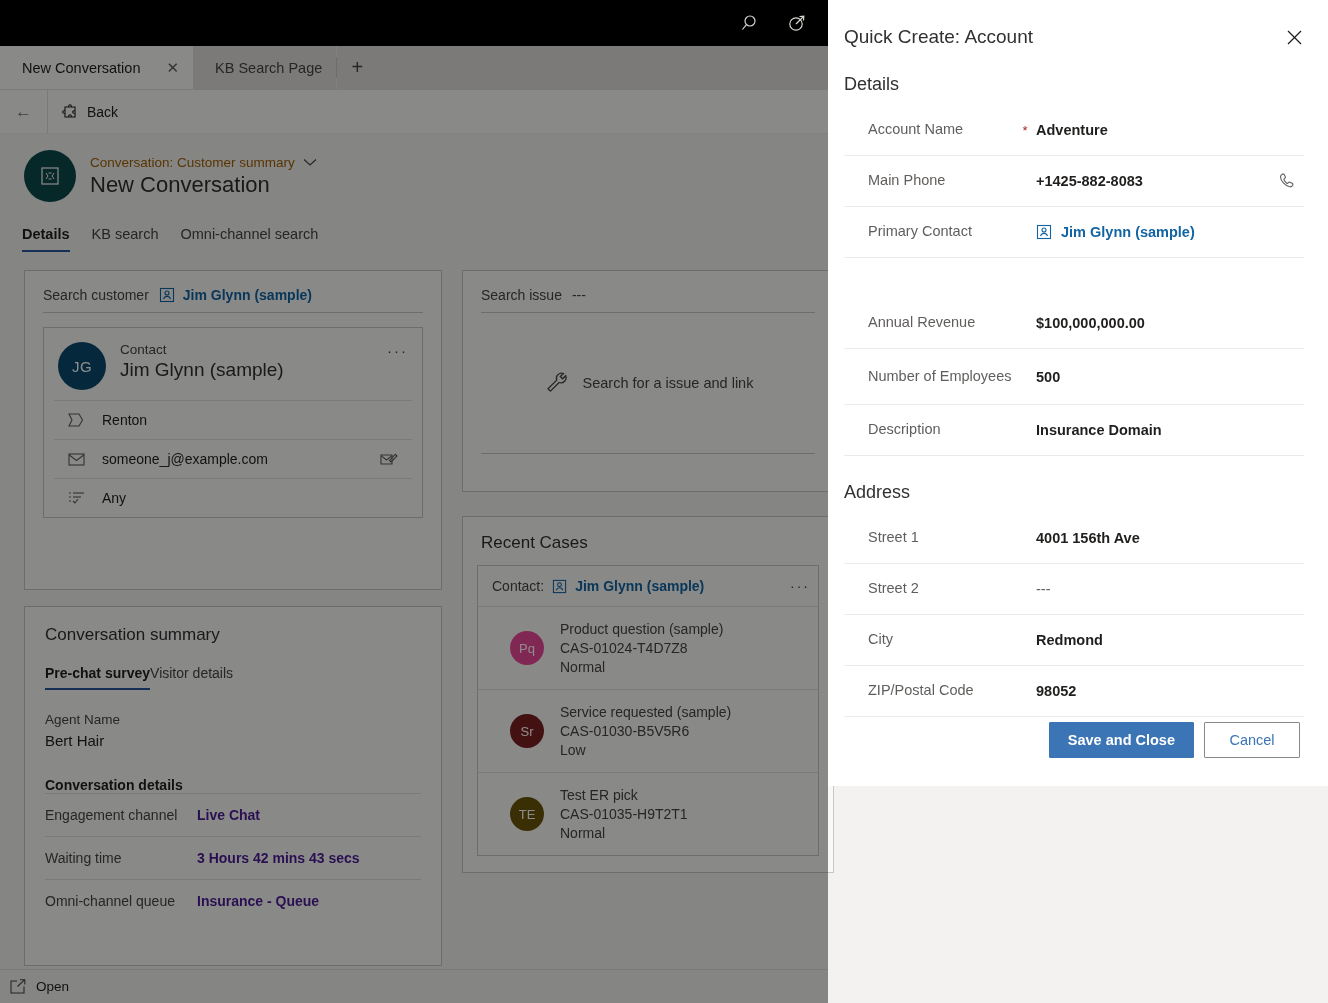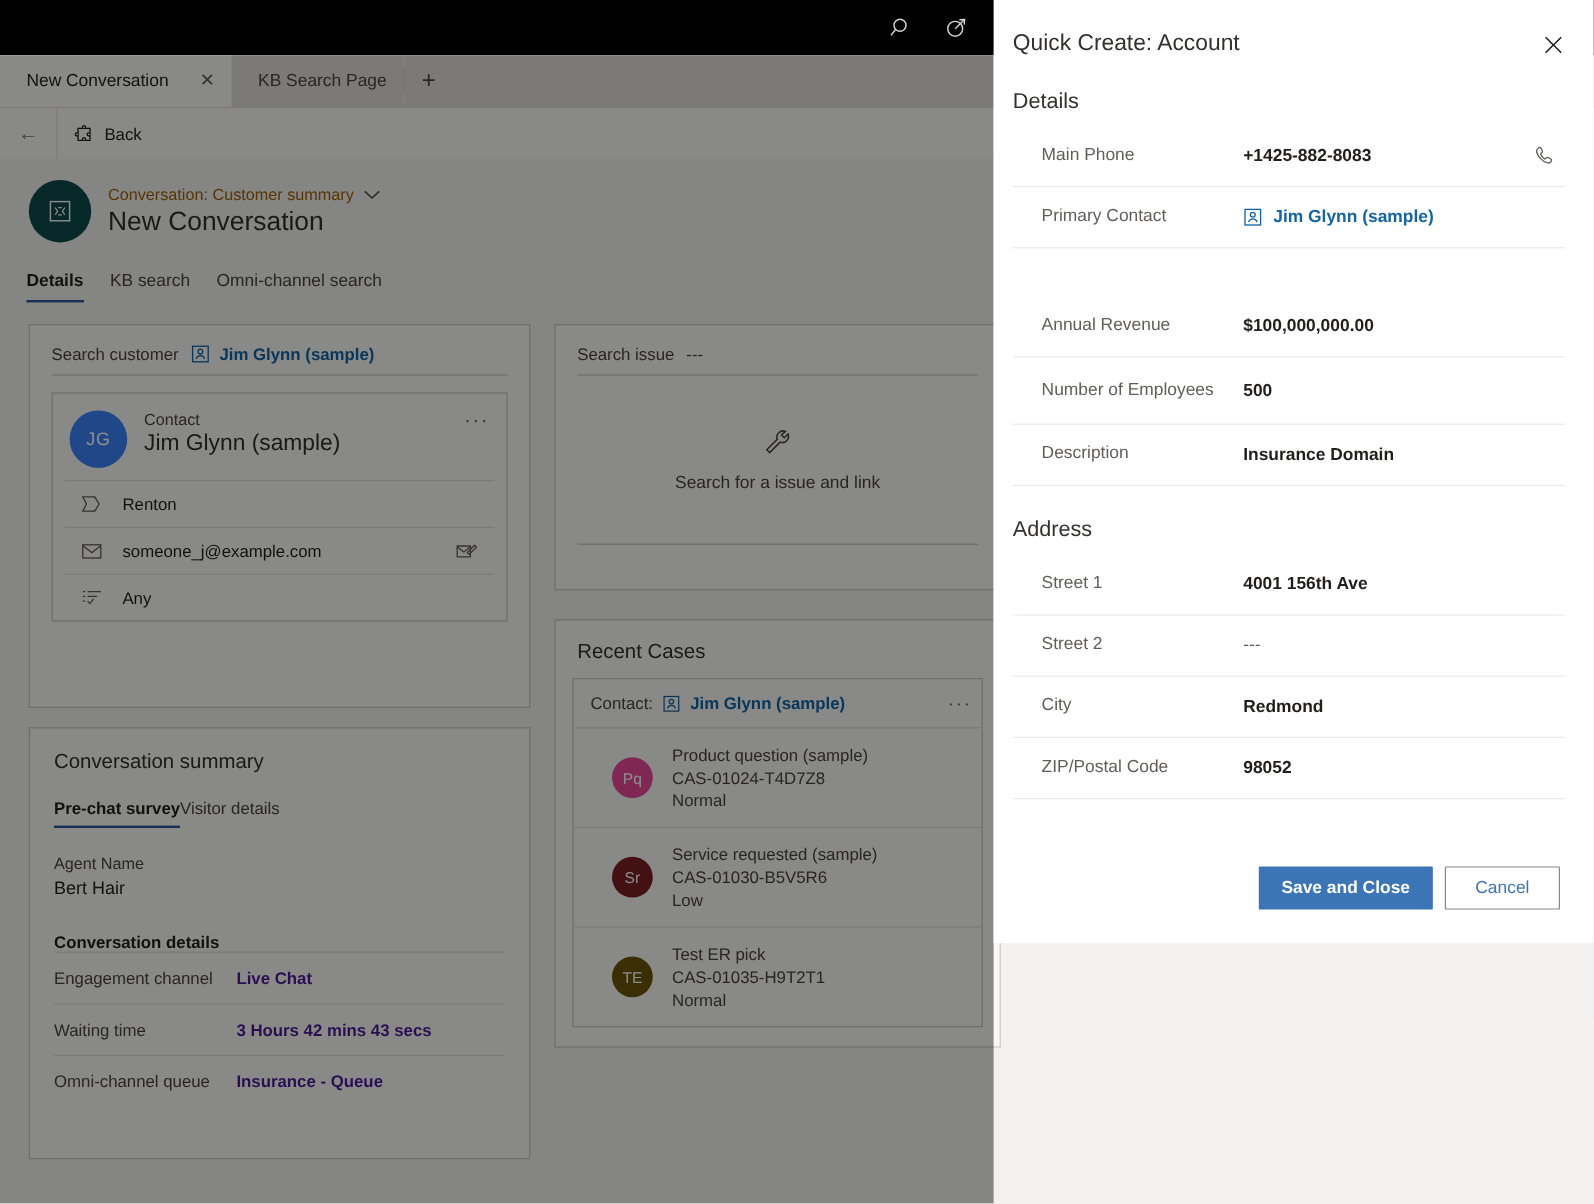--- a/index.html
+++ b/index.html
@@ -110,21 +110,21 @@
     color: #1264a3; font-size: 14px; font-weight: 600;
     display: flex; align-items: center; gap: 8px;
   }
 
   .contact-card {
     border: 1px solid #c8c6c4; margin-top: 14px; background: #faf9f8;
   }
   .contact-top { display: flex; padding: 14px 14px 10px 14px; position: relative; }
   .ct-avatar {
     width: 48px; height: 48px; border-radius: 50%;
-    background: #3b82f6; color: #fff;
+    background: #0c4a6e; color: #fff;
     display: flex; align-items: center; justify-content: center;
     font-size: 15px; letter-spacing: .5px;
   }
   .ct-meta { margin-left: 14px; }
   .ct-type { font-size: 13.5px; color: #484644; }
   .ct-name { font-size: 19px; color: #323130; margin-top: 2px; }
   .ct-more {
     position: absolute; right: 14px; top: 14px;
     color: #484644; font-size: 15px; letter-spacing: 2px;
   }
@@ -150,21 +150,21 @@
   .kv-row {
     display: flex; padding: 13px 0 13px 0;
     border-top: 1px solid #e1dfdd; font-size: 14px;
   }
   .kv-row:first-of-type { border-top: 1px solid #e1dfdd; }
   .kv-k { width: 152px; color: #484644; }
   .kv-v { color: #4c1d95; font-weight: 600; }
 
   .issue-card { padding: 16px 18px 0 18px; height: 222px; }
   .issue-empty {
-    display: flex; flex-direction: column; align-items: center;
+    display: flex; flex-direction: row; align-items: center;
     justify-content: center; gap: 12px; height: 140px; color: #484644;
     font-size: 14.5px;
   }
   .issue-foot { border-top: 1px solid #c8c6c4; height: 30px; }
   .dash { color: #484644; font-size: 14px; }
 
   .cases-card { margin-top: 24px; padding: 16px 0 0 0; }
   .cases-title { font-size: 17px; color: #323130; padding: 0 18px 12px 18px; }
   .cases-inner { border: 1px solid #c8c6c4; margin: 0 14px 16px 14px; }
   .cases-contact {
@@ -472,39 +472,55 @@
                 <div class="case-n">CAS-01035-H9T2T1</div>
                 <div class="case-p">Normal</div>
               </div>
             </div>
           </div>
         </div>
       </div>
 
     </div>
 
+    <div class="statusbar">
+      <span class="sb-icon">
+        <svg width="16" height="15" viewBox="0 0 16 15" fill="none" stroke="#484644" stroke-width="1.1">
+          <polyline points="14,7.5 14,14 1,14 1,2 7,2"></polyline>
+            <line x1="7.5" y1="7.5" x2="14.5" y2="0.8"></line>
+            <polyline points="10,0.8 14.8,0.8 14.8,5.5"></polyline>
+        </svg>
+      </span>
+      <span>Open</span>
+    </div>
   </div>
 
   <div id="scrim"></div>
 
   <div id="panel">
     <div class="panel-head">
       <div class="panel-title">Quick Create: Account</div>
       <div class="panel-close">
         <svg width="15" height="15" viewBox="0 0 15 15" fill="none" stroke="#201f1e" stroke-width="1.3">
           <line x1="1" y1="1" x2="14" y2="14"></line>
             <line x1="14" y1="1" x2="1" y2="14"></line>
         </svg>
       </div>
     </div>
 
     <div class="panel-body">
 
       <div class="sec-head">Details</div>
 
+      <div class="frow">
+        <div class="f-label">Account Name</div>
+        <div class="f-req">*</div>
+        <div class="f-val">Adventure</div>
+        <div class="f-icon"></div>
+      </div>
 
       <div class="frow">
         <div class="f-label">Main Phone</div>
         <div class="f-req"></div>
         <div class="f-val">+1425-882-8083</div>
         <div class="f-icon">
           <svg width="18" height="18" viewBox="0 0 18 18" fill="none" stroke="#605e5c" stroke-width="1.1">
             <path d="M4.2 2.2c.9-.6 1.7-.3 2.1.5l1 2c.3.7.2 1.2-.4 1.7l-.8.6c-.2.2-.3.4-.1.8.5 1.1 1.6 2.5 2.9 3.5.3.2.6.2.8 0l.7-.7c.5-.5 1-.6 1.7-.3l2 1c.8.4 1.1 1.2.5 2.1-.6.9-1.7 1.6-2.8 1.4-2.1-.4-4.6-2-6.4-4C3.6 8.8 2.5 6.6 2.5 4.9c0-1 .9-2.1 1.7-2.7z"></path>
           </svg>
         </div>

